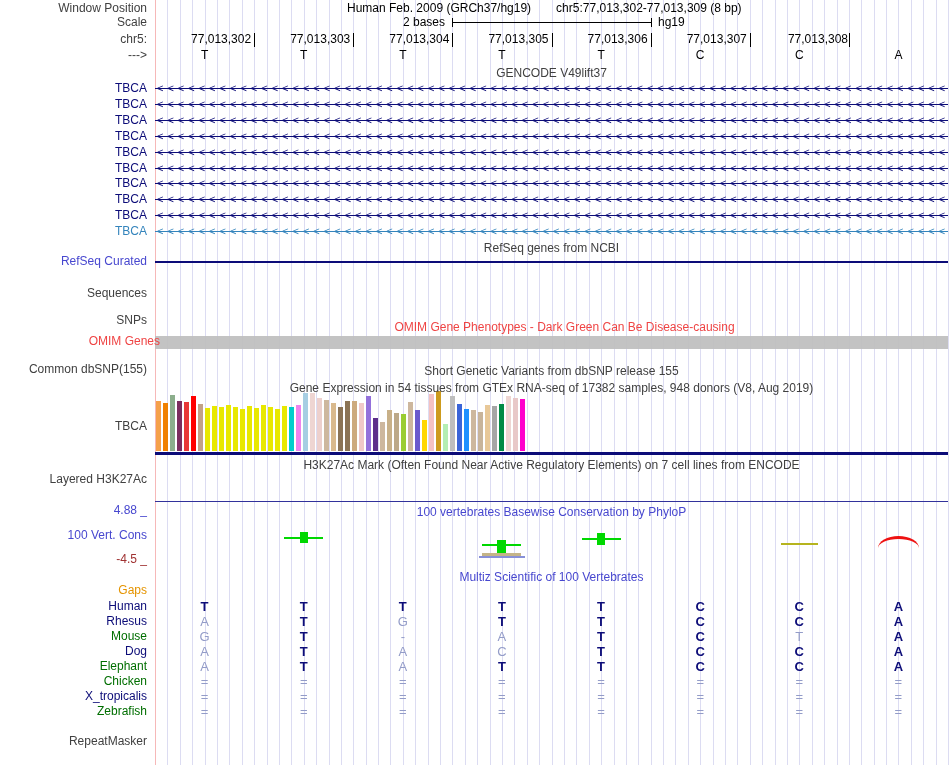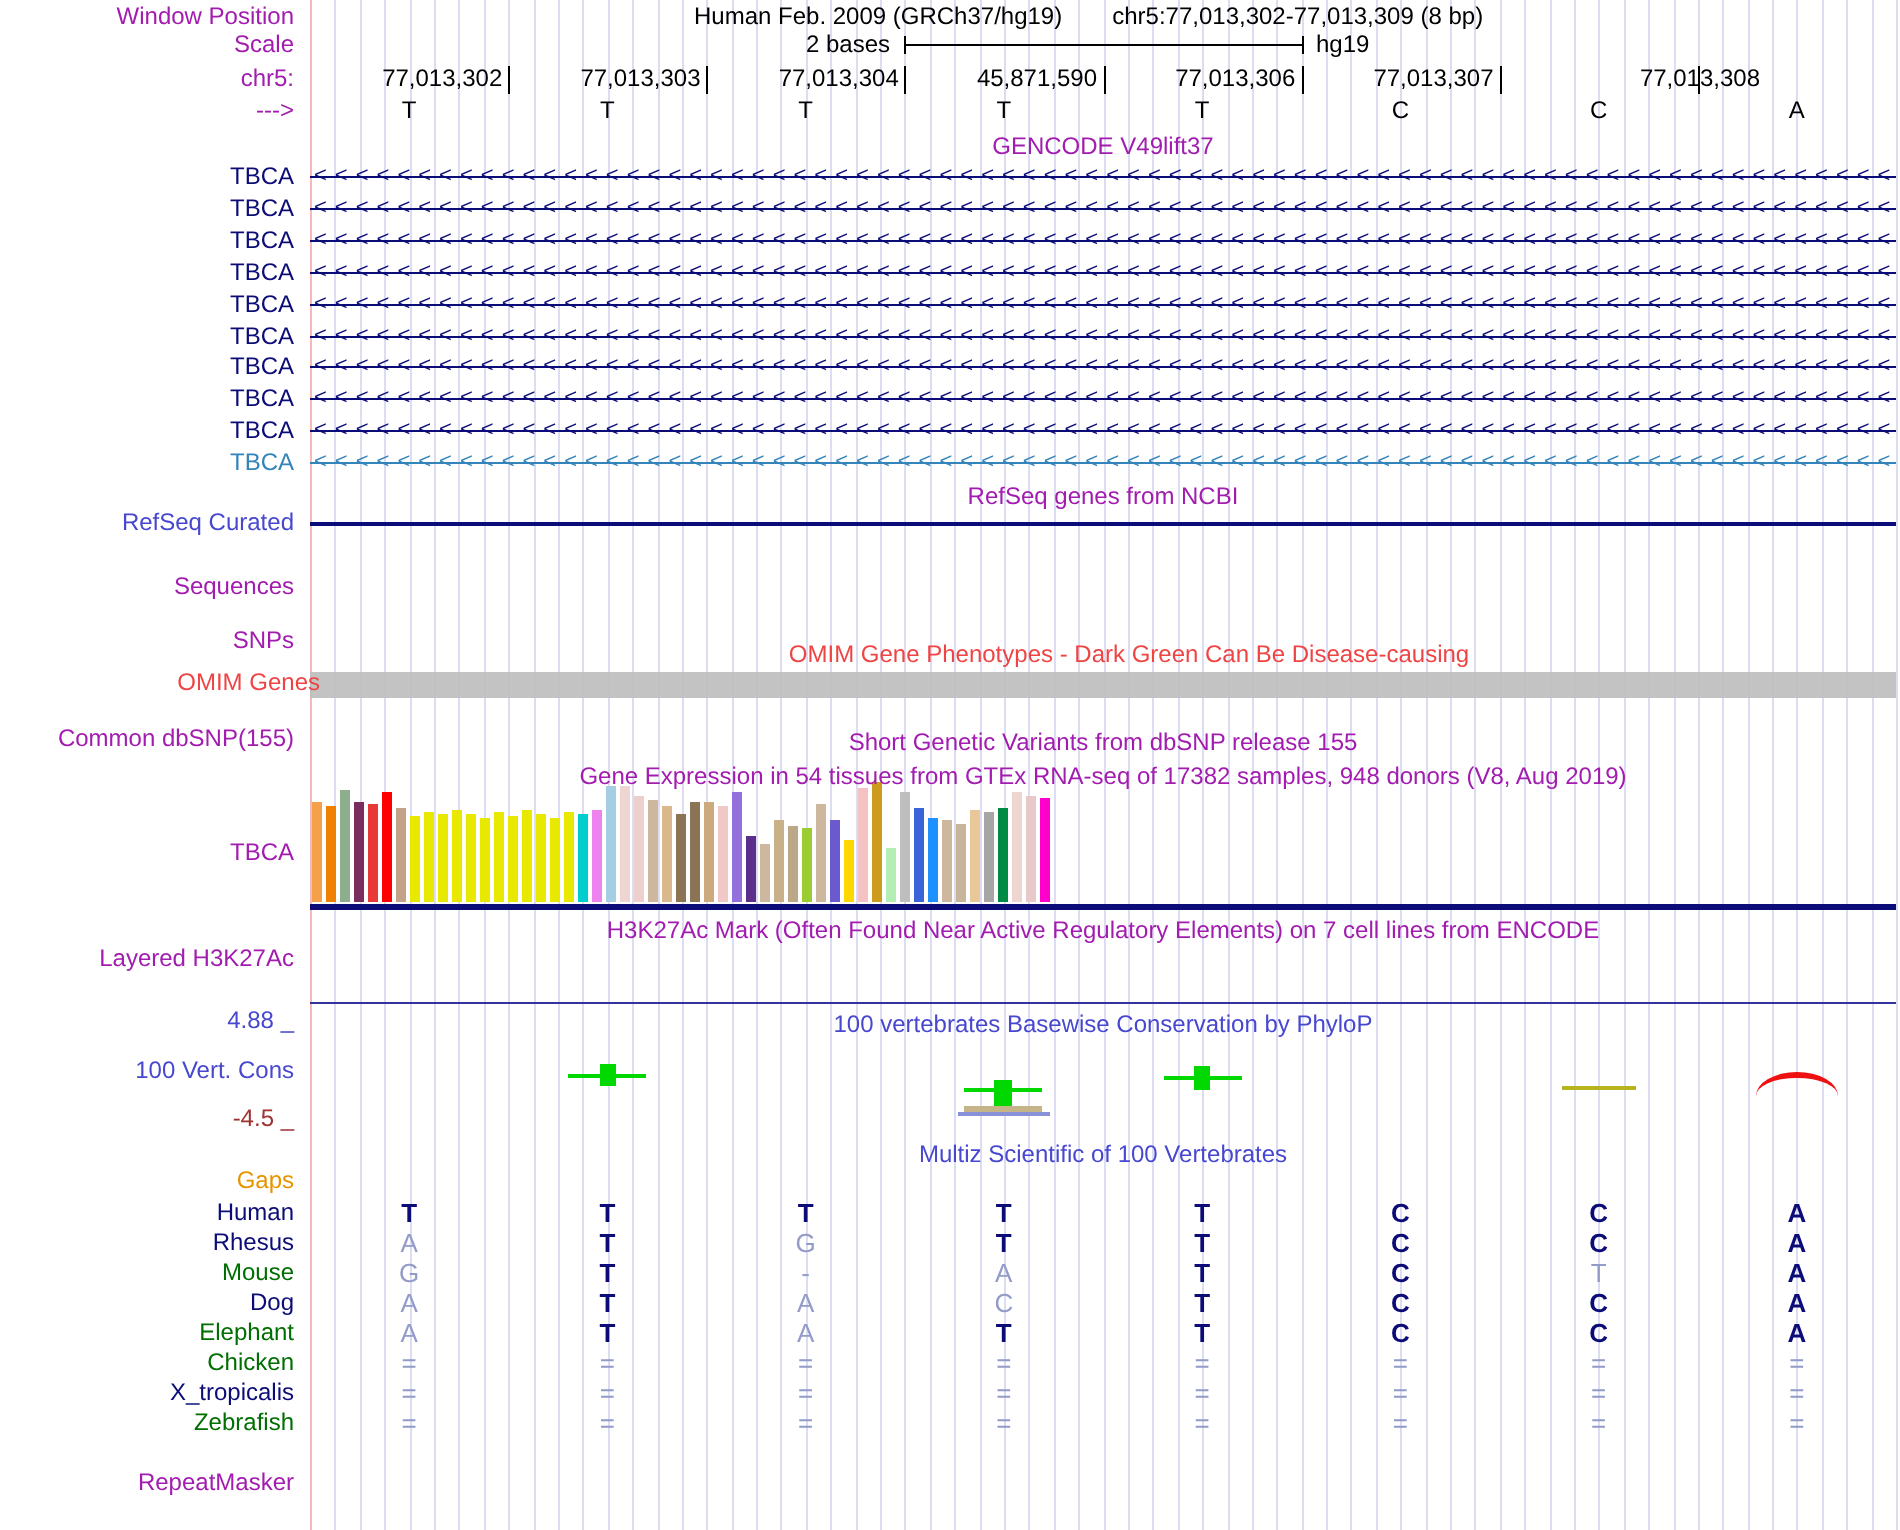--- a/index.html
+++ b/index.html
@@ -3,21 +3,21 @@
 <meta charset="utf-8">
 <style>
   html,body{margin:0;padding:0;background:#fff;}
   .browser{position:relative;width:950px;height:765px;background:#fff;overflow:hidden;
            font-family:"Liberation Sans",sans-serif;font-size:12px;color:#000;}
   .gridline{position:absolute;top:0;height:765px;width:1px;background:#dcdcf2;z-index:0;}
   .gridline.first{background:#f6b8b8;}
   .llabel{position:absolute;left:0;width:150px;text-align:right;padding-right:3px;box-sizing:border-box;
           height:13px;line-height:13px;white-space:nowrap;z-index:3;}
   .ctitle{position:absolute;left:155px;width:793px;text-align:center;height:14px;line-height:14px;z-index:3;white-space:nowrap;} .c-blue{color:#4747cf;} .c-green{color:#ef4444;margin-left:13px;}
-  .c-orange{color:#e59400;} .c-maroon{color:#a03232;} .c-black{color:#a21caf;}
+  .c-orange{color:#e59400;} .c-maroon{color:#a03232;} .c-black{color:#404040;}
   .hdrline{position:absolute;top:1px;left:347px;display:flex;gap:25px;white-space:nowrap;z-index:3;}
   .scaleval{position:absolute;top:15px;left:345px;width:100px;text-align:right;z-index:3;}
   .scale-bracket{position:absolute;top:18px;left:452px;width:198px;height:9px;z-index:3;
      border-left:1px solid #000;border-right:1px solid #000;
      background:linear-gradient(to bottom,transparent 4px,#000 4px,#000 5px,transparent 5px);}
   .scalegenome{position:absolute;top:15px;left:658px;z-index:3;}
   .rulernum{position:absolute;width:84px;text-align:right;top:33px;height:13px;line-height:13px;z-index:3;}
   .rulertick{position:absolute;top:33px;width:1px;height:14px;background:#000;z-index:3;}
   .baseletter{position:absolute;top:49px;width:20px;text-align:center;height:13px;line-height:13px;z-index:3;}
   .generow{position:absolute;left:155px;width:793px;height:13px;overflow:hidden;z-index:2;}
@@ -114,27 +114,27 @@
   <div class="scalegenome">hg19</div>
   <div class="llabel c-black" style="top:33px">chr5:</div>
   <div class="llabel c-black" style="top:49px">---&gt;</div>
   <div id="ruler">
       <div class="rulernum" style="left: 167.125px;">77,013,302</div>
       <div class="rulertick" style="left: 254.1px;"></div>
       <div class="rulernum" style="left: 266.25px;">77,013,303</div>
       <div class="rulertick" style="left: 353.3px;"></div>
       <div class="rulernum" style="left: 365.375px;">77,013,304</div>
       <div class="rulertick" style="left: 452.4px;"></div>
-      <div class="rulernum" style="left: 464.5px;">45,871,590</div>
+      <div class="rulernum" style="left: 464.5px;">77,013,305</div>
       <div class="rulertick" style="left: 551.5px;"></div>
       <div class="rulernum" style="left: 563.625px;">77,013,306</div>
       <div class="rulertick" style="left: 650.6px;"></div>
       <div class="rulernum" style="left: 662.75px;">77,013,307</div>
       <div class="rulertick" style="left: 749.8px;"></div>
-      <div class="rulernum" style="left: 796px; text-align: right;">77,013,308</div>
+      <div class="rulernum" style="left: 764px; text-align: right;">77,013,308</div>
       <div class="rulertick" style="left: 848.9px;"></div>
     </div>
   <div id="bases">
       <div class="baseletter" style="left: 194.6px;">T</div>
       <div class="baseletter" style="left: 293.7px;">T</div>
       <div class="baseletter" style="left: 392.8px;">T</div>
       <div class="baseletter" style="left: 491.9px;">T</div>
       <div class="baseletter" style="left: 591.1px;">T</div>
       <div class="baseletter" style="left: 690.2px;">C</div>
       <div class="baseletter" style="left: 789.3px;">C</div>

